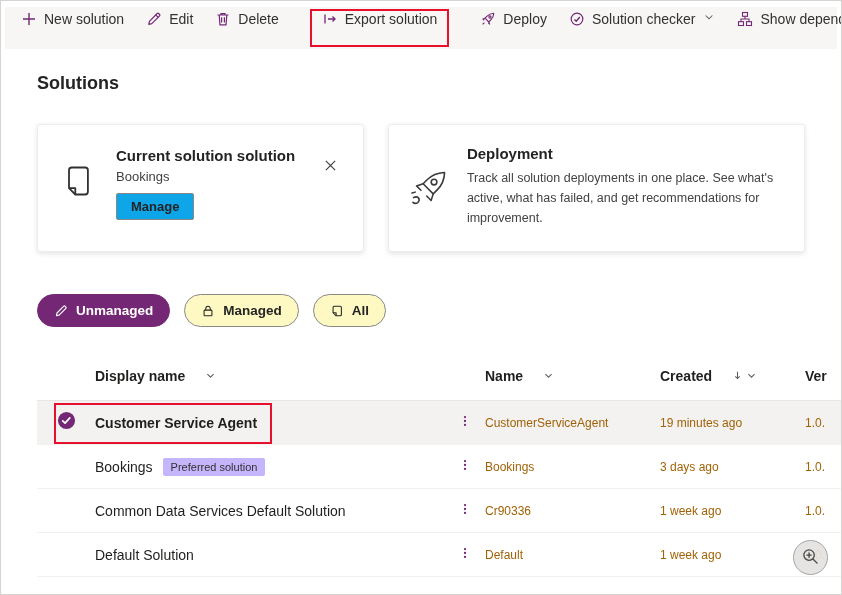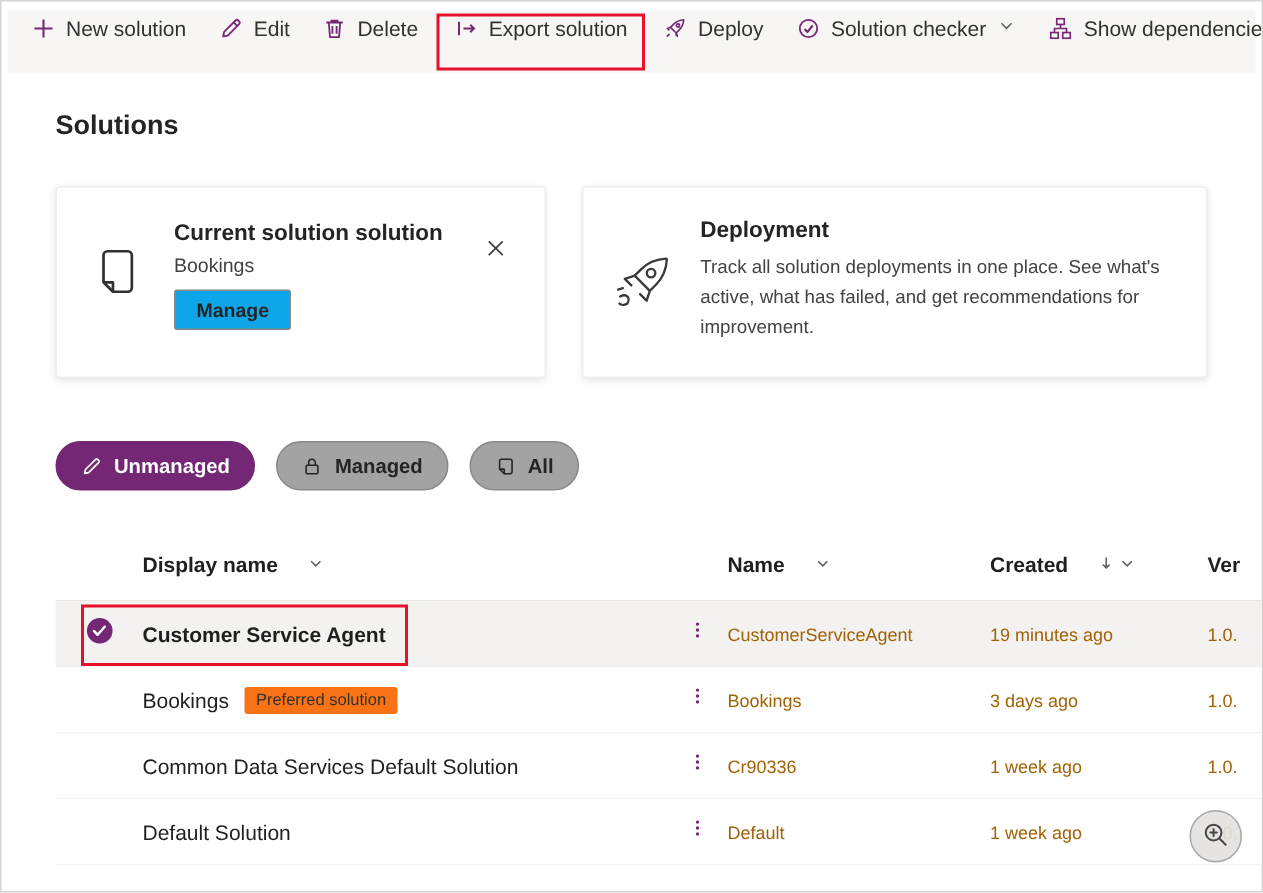--- a/index.html
+++ b/index.html
@@ -8,57 +8,57 @@
   }
   *{box-sizing:border-box}
   body{margin:0;background:#ffffff;font-family:"Liberation Sans","DejaVu Sans",sans-serif;}
   .app{position:relative;width:842px;height:595px;border:1px solid #d6d4d2;background:#fff;overflow:hidden;color:#242424}
 
   
   .toolbar{display:flex;align-items:center;height:42px;margin:6px 4px 0;background:#f7f6f5;padding:0 6px;gap:2px}
   .tb-btn{display:inline-flex;gap:7px;height:34px;padding:0 10px;border:none;background:transparent;font-family:inherit;font-size:14px;color:#323130;cursor:pointer;white-space:nowrap}
   .tb-btn .ic{display:inline-flex;color:var(--accent)}
   .tb-chev{display:inline-flex;color:#605e5c;margin-left:1px}
-  .export-wrap{display:inline-flex;align-items:center;border:2px solid var(--highlight);margin:0 0}
+  .export-wrap{display:inline-flex;align-items:center;border:2px solid var(--highlight);margin:0 19px}
 
   
   .page-title{font-size:18px;font-weight:700;margin:24px 0 16px 36px;color:#242424}
 
   
   .cards{display:flex;gap:24px;margin:30px 36px 0}
   .card{background:#fff;border:1px solid #efedeb;border-radius:3px;box-shadow:0 1.6px 5px rgba(0,0,0,.1)}
   .card.preferred{width:332px;height:128px;display:flex;gap:20px;padding:22px 22px;position:relative}
   .sol-ic{margin-top:16px;color:#323130;display:inline-flex}
   .pref-title{font-size:15px;font-weight:700;color:#242424}
   .pref-sub{font-size:13px;color:#424242;margin-top:5px}
   .manage-btn{margin-top:9px;padding:5px 14px;font-size:13px;font-weight:700;border:1px solid #8a8886;border-radius:2px;background:#0ea5e9;cursor:pointer;font-family:inherit;color:#242424}
   .card-close{position:absolute;top:32px;right:24px;border:none;background:none;padding:2px;cursor:pointer;color:#424242;display:inline-flex}
   .card.deployment{width:424px;height:128px;display:flex;gap:16px;padding:20px 18px}
   .dep-ic{align-self:center;display:inline-flex;color:#3b3a39}
   .dep-title{font-size:15px;font-weight:700;color:#242424}
   .dep-desc{font-size:12.5px;color:#424242;line-height:1.6;margin-top:6px;max-width:330px}
 
   
   .filters{display:flex;gap:14px;margin:42px 0 0 36px}
-  .pill{display:inline-flex;align-items:center;gap:8px;height:33px;padding:0 16px;border-radius:17px;border:1px solid #8a8886;background:#a3a3a3;font-family:inherit;font-size:13.5px;font-weight:700;color:#242424;cursor:pointer}
+  .pill{display:inline-flex;align-items:center;gap:8px;height:33px;padding:0 16px;border-radius:17px;border:1px solid #8a8886;background:#fef9c3;font-family:inherit;font-size:13.5px;font-weight:700;color:#242424;cursor:pointer}
   .pill .ic{display:inline-flex}
   .pill.selected{background:var(--accent);border-color:var(--accent);color:#fff}
 
   
   .table{position:relative;margin:24px 0 0 36px;width:806px;overflow:hidden}
   .tr{display:grid;grid-template-columns:58px 350px 40px 175px 145px 80px;align-items:center;min-width:848px}
   .tr.head{height:50px;border-bottom:1px solid #e8e6e4}
   .th{display:flex;align-items:center;gap:20px;font-size:14px;font-weight:700;color:#201f1e}
   .sorticons{display:inline-flex;align-items:center;gap:3px;color:#605e5c}
   .tr.row{height:44px;border-bottom:1px solid #f3f2f1;background:#fff;cursor:pointer}
   .tr.row.selected{background:#f3f2f1}
   .cell-check{display:flex;justify-content:center;color:var(--accent)}
   .cell-display{display:flex;align-items:center;gap:10px;font-size:14px;color:#201f1e}
   .bold .cell-display{font-weight:700}
-  .badge{font-size:11px;font-weight:400;background:#f97316;color:#323130;padding:3px 8px;border-radius:2px;white-space:nowrap}
+  .badge{font-size:11px;font-weight:400;background:#c4b5fd;color:#323130;padding:3px 8px;border-radius:2px;white-space:nowrap}
   .cell-more{display:flex;justify-content:center;color:var(--accent);cursor:pointer}
   .cell-sm{font-size:12px;color:#a16207;white-space:nowrap}
   .row-annotation{position:absolute;left:17px;top:52px;width:218px;height:41px;border:2px solid var(--highlight);pointer-events:none}
 
   
   .zoom-btn{position:absolute;right:13px;bottom:19px;width:35px;height:35px;border-radius:50%;background:rgba(228,226,224,.92);border:1px solid #a8a6a4;display:flex;align-items:center;justify-content:center;cursor:pointer;color:#484644;padding:0}
 </style>
 </head>
 <body>
 

